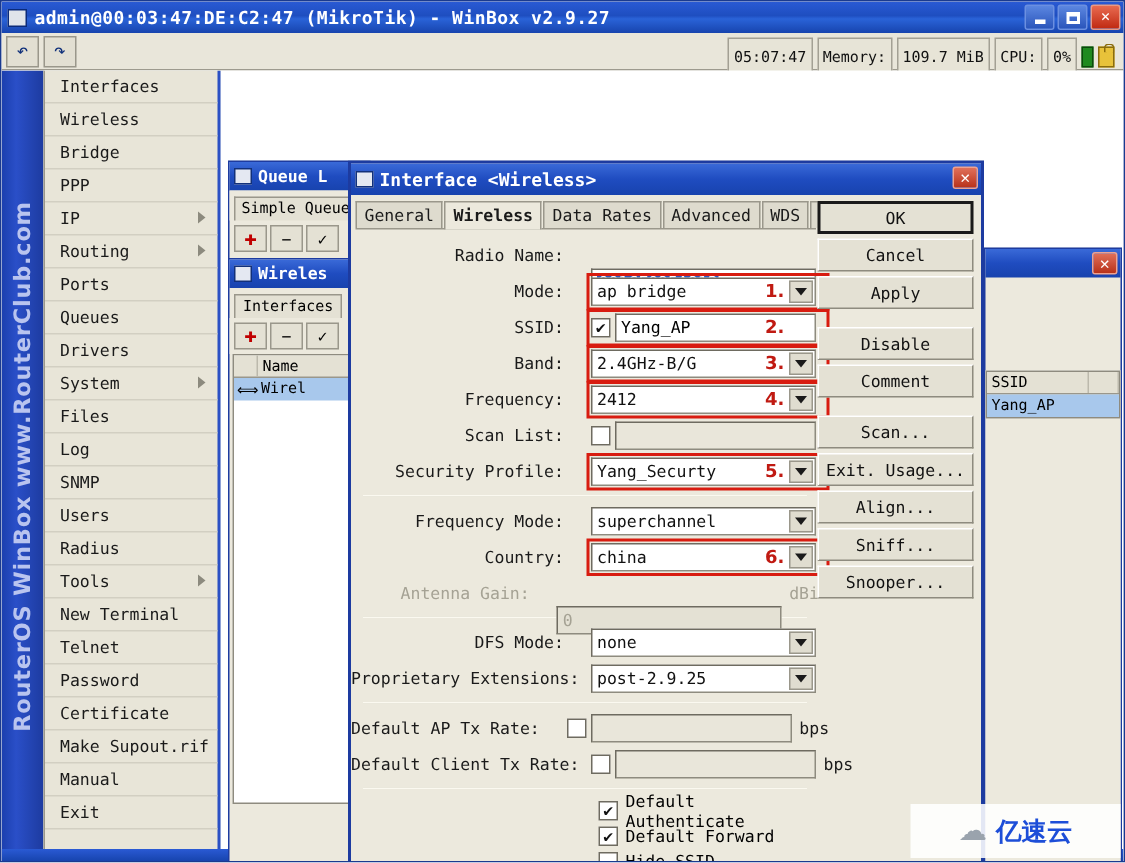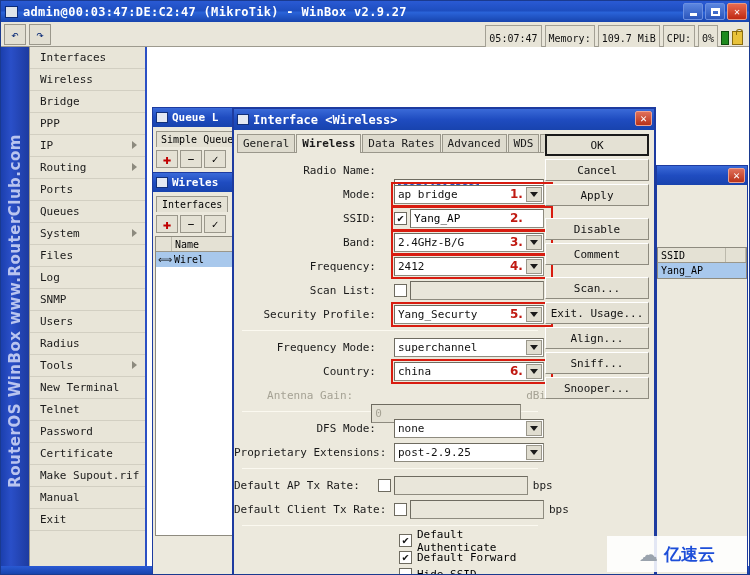--- a/index.html
+++ b/index.html
@@ -441,20 +441,23 @@
         </div>
         <div class="side-item">
           <span>Routing</span>
           <div class="side-arrow"></div>
         </div>
         <div class="side-item">
           <span>Ports</span>
         </div>
         <div class="side-item">
           <span>Queues</span>
+        </div>
+        <div class="side-item">
+          <span>Drivers</span>
         </div>
         <div class="side-item">
           <span>System</span>
           <div class="side-arrow"></div>
         </div>
         <div class="side-item">
           <span>Files</span>
         </div>
         <div class="side-item">
           <span>Log</span>

